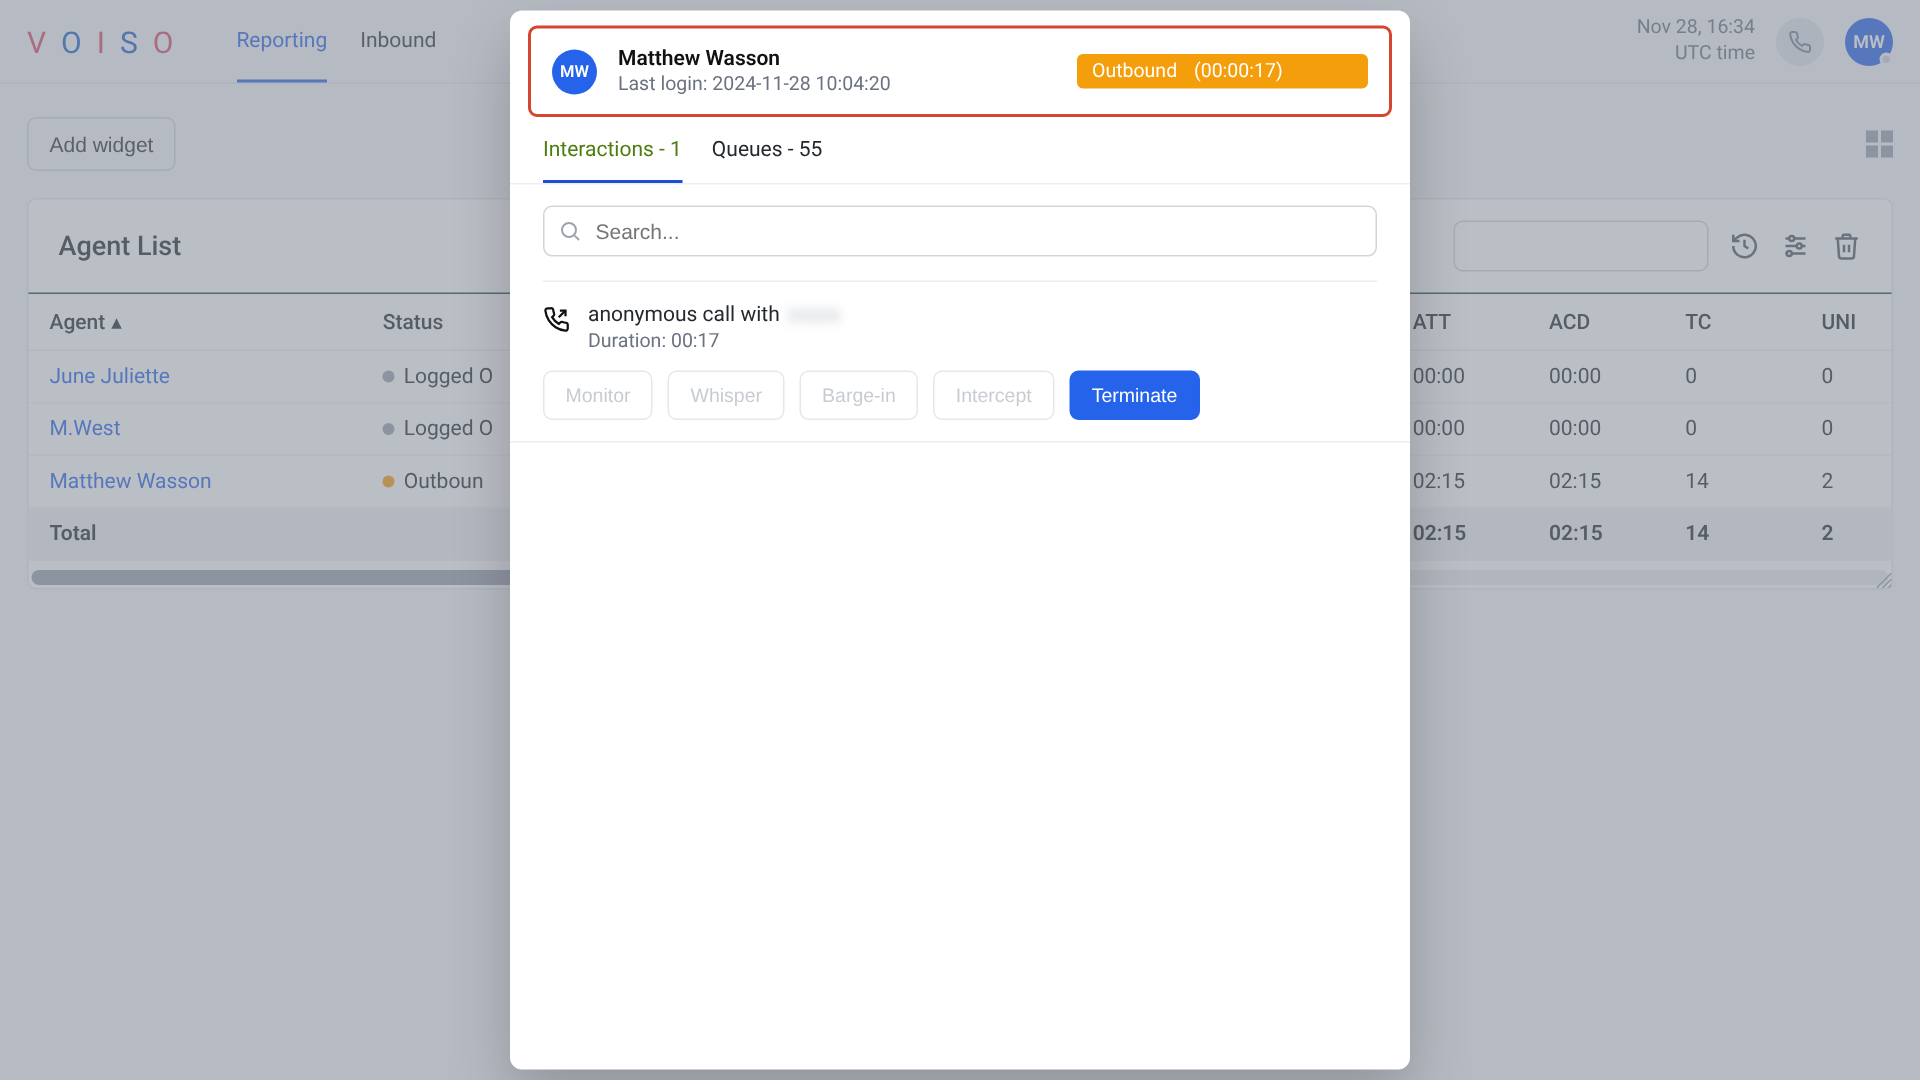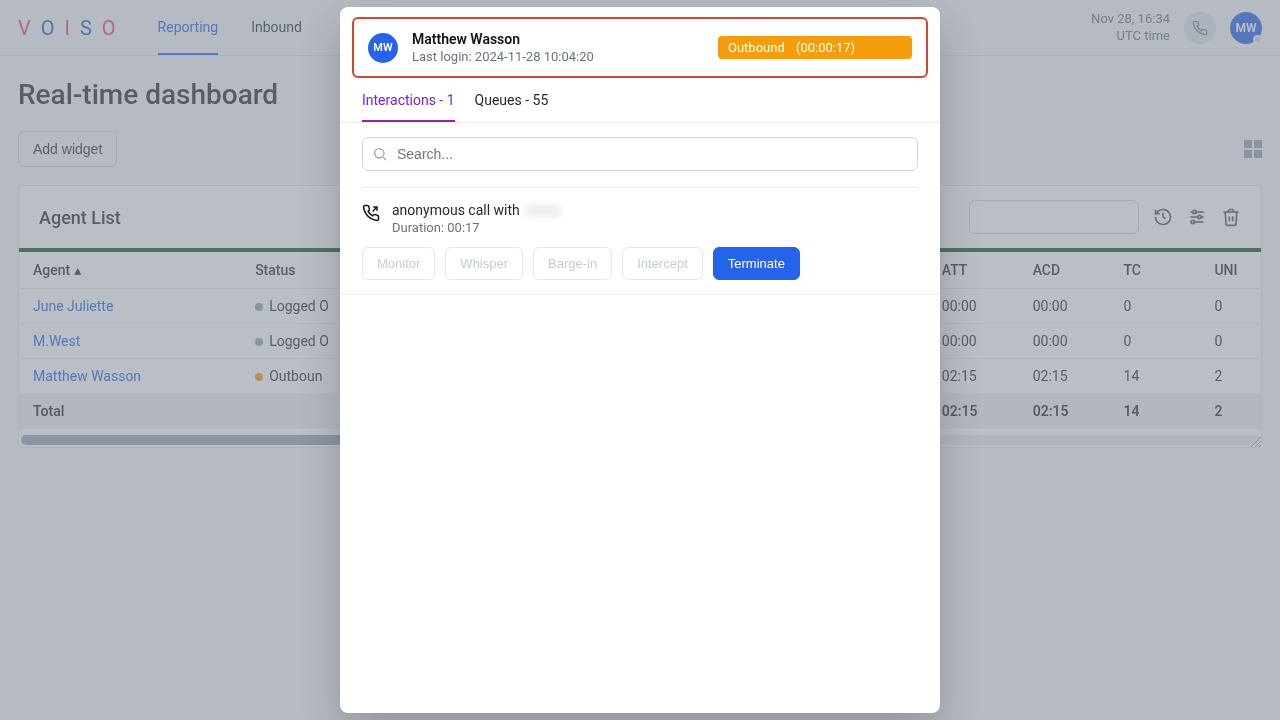--- a/index.html
+++ b/index.html
@@ -6,40 +6,40 @@
 body { font-family: -apple-system, BlinkMacSystemFont, "Segoe UI", Roboto, sans-serif; background: #f5f6f8; width: 1280px; height: 720px; overflow: hidden; position: relative; }
 
 
 .topbar { height: 56px; background: #f5f6f8; border-bottom: 1px solid #e5e7eb; display: flex; align-items: center; padding: 0 18px; }
 .logo { display: flex; gap: 4px; font-size: 20px; font-weight: 400; letter-spacing: 6px; margin-right: 36px; }
 .logo span:nth-child(1) { color: #d94b68; }
 .logo span:nth-child(2) { color: #1b60c7; }
 .logo span:nth-child(3) { color: #d94b68; }
 .logo span:nth-child(4) { color: #1b60c7; }
 .logo span:nth-child(5) { color: #d94b68; }
-.nav-items { display: flex; gap: 33px; }
+.nav-items { display: flex; gap: 22px; }
 .nav-item { font-size: 14px; color: #2c3136; padding: 18px 0; cursor: pointer; }
 .nav-item.active { color: #2563eb; border-bottom: 2px solid #2563eb; }
 .topbar-right { margin-left: auto; display: flex; align-items: center; gap: 14px; }
 .time-block { text-align: right; color: #6b7280; font-size: 13px; line-height: 1.3; }
 .call-icon-btn { width: 32px; height: 32px; border-radius: 50%; background: #e2e6ee; display: flex; align-items: center; justify-content: center; }
 .avatar-btn { width: 32px; height: 32px; border-radius: 50%; background: #2563eb; color: #fff; font-size: 12px; font-weight: 600; display: flex; align-items: center; justify-content: center; position: relative; }
 .avatar-dot { position: absolute; bottom: 0; right: 0; width: 9px; height: 9px; border-radius: 50%; background: #d1d5db; border: 2px solid #f5f6f8; }
 
 
 .page { padding: 22px 18px; }
 .page-title { font-size: 28px; font-weight: 500; color: #25292e; margin-bottom: 20px; }
 .toolbar { display: flex; align-items: center; margin-bottom: 18px; }
 .add-widget-btn { border: 1px solid #d1d5db; background: #fff0; color: #2c3136; font-size: 14px; padding: 9px 14px; border-radius: 6px; cursor: pointer; }
 .layout-icon { margin-left: auto; width: 18px; height: 18px; display: grid; grid-template-columns: 1fr 1fr; grid-template-rows: 1fr 1fr; gap: 2px; }
 .layout-icon div { background: #9ca3af; }
 
 
 .widget { border: 1px solid #e5e7eb; border-radius: 6px; background: #fff; width: 100%; position: relative; margin-top: 18px; }
-.widget-header { display: flex; align-items: center; padding: 14px 20px; border-bottom: 4px solid #14532d; }
+.widget-header { display: flex; align-items: center; padding: 14px 20px; border-bottom: 1px solid #14532d; }
 .widget-title { font-size: 18px; font-weight: 500; color: #25292e; }
 .widget-controls { margin-left: auto; display: flex; align-items: center; gap: 14px; }
 .my-agents-dd { border: 1px solid #d1d5db; border-radius: 6px; padding: 9px 12px; font-size: 14px; color: #2c3136; display: flex; align-items: center; gap: 60px; cursor: pointer; background: #fff; min-width: 245px; justify-content: space-between; }
 .chevron-down { width: 12px; height: 12px; }
 .widget-icon { width: 20px; height: 20px; color: #52585f; cursor: pointer; }
 .widget-search { border: 1px solid #d1d5db; border-radius: 6px; padding: 8px 10px; font-size: 14px; width: 170px; }
 .toolbar-spacer { flex: 1; }
 
 
 .agent-table { width: 100%; border-collapse: collapse; font-size: 14px; }
@@ -62,21 +62,21 @@
 
 .modal-header-wrap { border: 2px solid #d3472e; border-radius: 6px; margin: 10px 12px 2px; padding: 12px 14px; display: flex; align-items: center; gap: 14px; }
 .modal-avatar { width: 30px; height: 30px; border-radius: 50%; background: #2563eb; color: #fff; font-size: 11px; font-weight: 600; display: flex; align-items: center; justify-content: center; }
 .modal-user-name { font-size: 14px; font-weight: 600; color: #111; }
 .modal-last-login { font-size: 13px; color: #6b7280; margin-top: 2px; }
 .status-pill { margin-left: auto; background: #f59e0b; color: #fff; font-size: 13px; padding: 4px 10px; border-radius: 4px; display: flex; gap: 4px; min-width: 194px; text-align: center; }
 
 
 .modal-tabs { display: flex; gap: 20px; padding: 0 22px; border-bottom: 1px solid #eceef0; }
 .modal-tab { font-size: 14px; padding: 12px 0; cursor: pointer; color: #25292e; }
-.modal-tab.active { color: #6d28d9; border-bottom: 2px solid #a21caf; }
+.modal-tab.active { color: #4d7c0f; border-bottom: 2px solid #1d4ed8; }
 
 
 .modal-search-wrap { padding: 14px 22px 16px; }
 .modal-search { width: 100%; border: 1px solid #d1d5db; border-radius: 6px; padding: 8px 12px 8px 34px; font-size: 14px; color: #0f172a; }
 .modal-search-wrap-rel { position: relative; }
 .search-icon-svg { position: absolute; left: 10px; top: 50%; transform: translateY(-50%); width: 16px; height: 16px; color: #9ca3af; }
 .modal-divider { height: 1px; background: #eceef0; margin: 0 22px; }
 
 
 .interaction { padding: 14px 22px; border-bottom: 1px solid #eceef0; }
@@ -116,21 +116,20 @@
         </svg>
     </div>
     <div class="avatar-btn">
       <span>MW</span>
       <span class="avatar-dot"></span>
     </div>
   </div>
 </div>
 
 <div class="page">
-  <div class="page-title">Real-time dashboard</div>
   <div class="toolbar">
     <button class="add-widget-btn">Add widget</button>
     <div class="toolbar-spacer"></div>
     <div class="layout-icon" style="margin-left:14px;">
         <div></div>
         <div></div>
         <div></div>
         <div></div>
       </div>
   </div>

